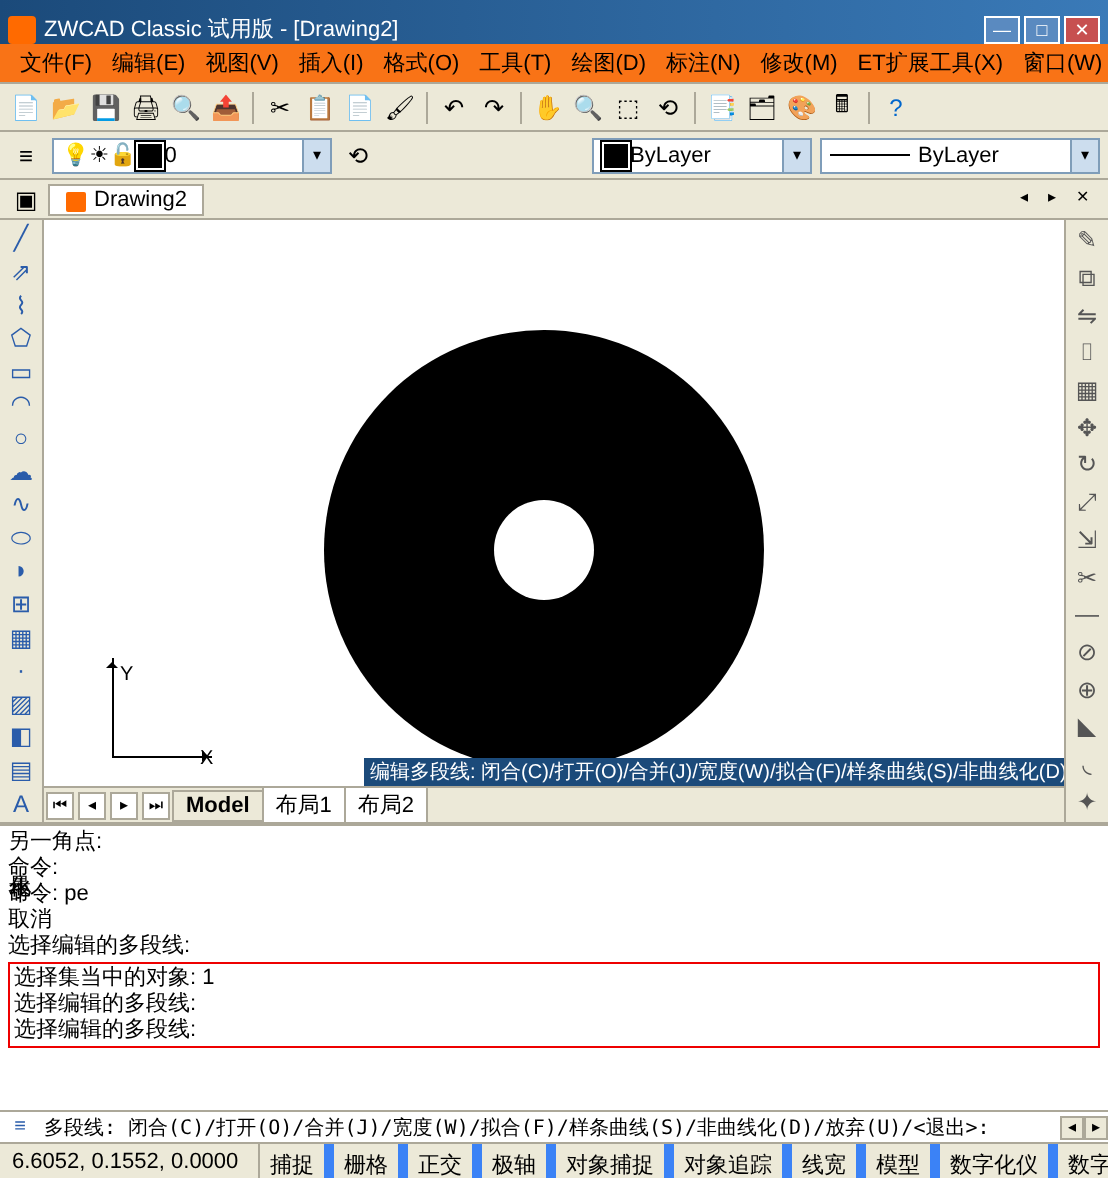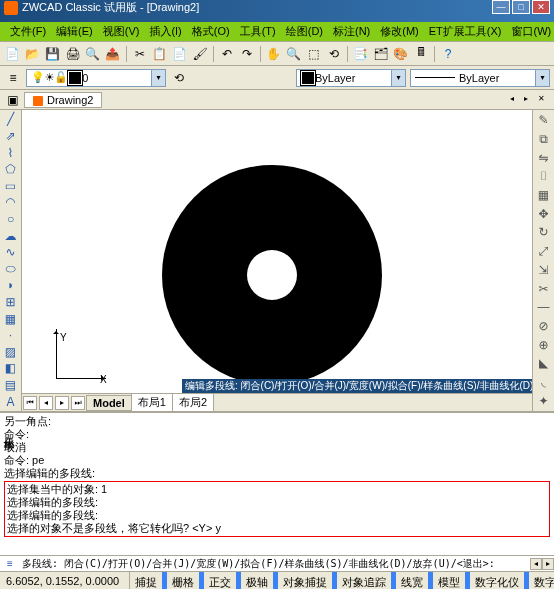--- a/index.html
+++ b/index.html
@@ -1,23 +1,23 @@
 <!DOCTYPE html>
 <html><head>
 <meta charset="utf-8">
 <style>
 *{box-sizing:border-box;margin:0;padding:0;font-family:"Microsoft YaHei","SimSun",Arial,sans-serif;font-size:11px}
 body{width:554px;height:589px;background:#d4d0c8;display:flex;flex-direction:column;overflow:hidden}
-.titlebar{height:22px;background:linear-gradient(to right,#1b4a7a,#3a7ab8);color:#fff;display:flex;align-items:flex-start;padding:0 4px;justify-content:space-between}
+.titlebar{height:22px;background:linear-gradient(to right,#1b4a7a,#3a7ab8);color:#fff;display:flex;align-items:flex-end;padding:0 4px;justify-content:space-between}
 .titlebar .t-left{display:flex;align-items:center;gap:4px}
 .titlebar .t-ico{width:14px;height:14px;background:#ff6a00;border-radius:2px}
 .win-btns{display:flex;gap:2px}
 .win-btn{width:18px;height:14px;background:#5a8ac0;border:1px solid #fff;color:#fff;display:flex;align-items:center;justify-content:center;font-size:9px;cursor:pointer}
 .win-btn.cl{background:#c75050}
-.menubar{height:20px;background:#84cc16;display:flex;align-items:center;padding:0 4px;gap:2px;border-bottom:1px solid #aca899}
+.menubar{height:20px;background:#f97316;display:flex;align-items:center;padding:0 4px;gap:2px;border-bottom:1px solid #aca899}
 .menubar .app-ico{width:14px;height:14px;background:#ff6a00;border-radius:2px}
 .menubar .mi{padding:1px 4px;cursor:pointer;white-space:nowrap;font-size:11px}
 .toolbar{height:24px;background:#ece9d8;border-bottom:1px solid #aca899;display:flex;align-items:center;padding:1px 4px;gap:2px}
 .tb-btn{width:18px;height:18px;border:1px solid transparent;display:flex;align-items:center;justify-content:center;cursor:pointer;font-size:12px}
 .tb-sep{width:1px;height:16px;background:#aca899;margin:0 2px}
 .prop-bar{height:24px;background:#ece9d8;border-bottom:1px solid #aca899;display:flex;align-items:center;padding:1px 4px;gap:4px}
 .prop-swatch{width:14px;height:14px;background:#000;border:1px solid #fff;outline:1px solid #000}
 .prop-sel{height:18px;border:1px solid #7f9db9;background:#fff;display:flex;align-items:center;padding:0 4px;font-size:10px;position:relative}
 .prop-sel .dd{position:absolute;right:0;top:0;width:14px;height:16px;background:#cde;border-left:1px solid #7f9db9;display:flex;align-items:center;justify-content:center;font-size:8px}
 .tabs-row{height:20px;background:#ece9d8;border-bottom:1px solid #aca899;display:flex;align-items:center;padding:0 4px;gap:2px}
@@ -222,28 +222,27 @@
     <div class="vb">◟</div>
     <div class="vb">✦</div>
   </div>
 </div>
 
 <div class="cmd-area">
   <div class="cmd-scroll">
     <div style="">
       <div>另一角点:</div>
       <div>命令:</div>
+      <div>命令: pe</div>
       <div>取消</div>
-      <div>命令: pe</div>
       <div>选择编辑的多段线:</div>
       <div class="cmd-redbox">
         <div>选择集当中的对象: 1</div>
         <div>选择编辑的多段线:</div>
         <div>选择编辑的多段线:</div>
-        <div>选择的对象不是多段线，将它转化吗? &lt;Y&gt; y</div>
 
       </div>
     </div>
     <div class="cmd-left">最小化</div>
   </div>
   <div class="cmd-input-row">
     <div class="cmd-ico">≡</div>
     <input class="cmd-input" value="多段线: 闭合(C)/打开(O)/合并(J)/宽度(W)/拟合(F)/样条曲线(S)/非曲线化(D)/放弃(U)/&lt;退出&gt;:" style="">
     <div class="cmd-sc">◂</div>
     <div class="cmd-sc">▸</div>

